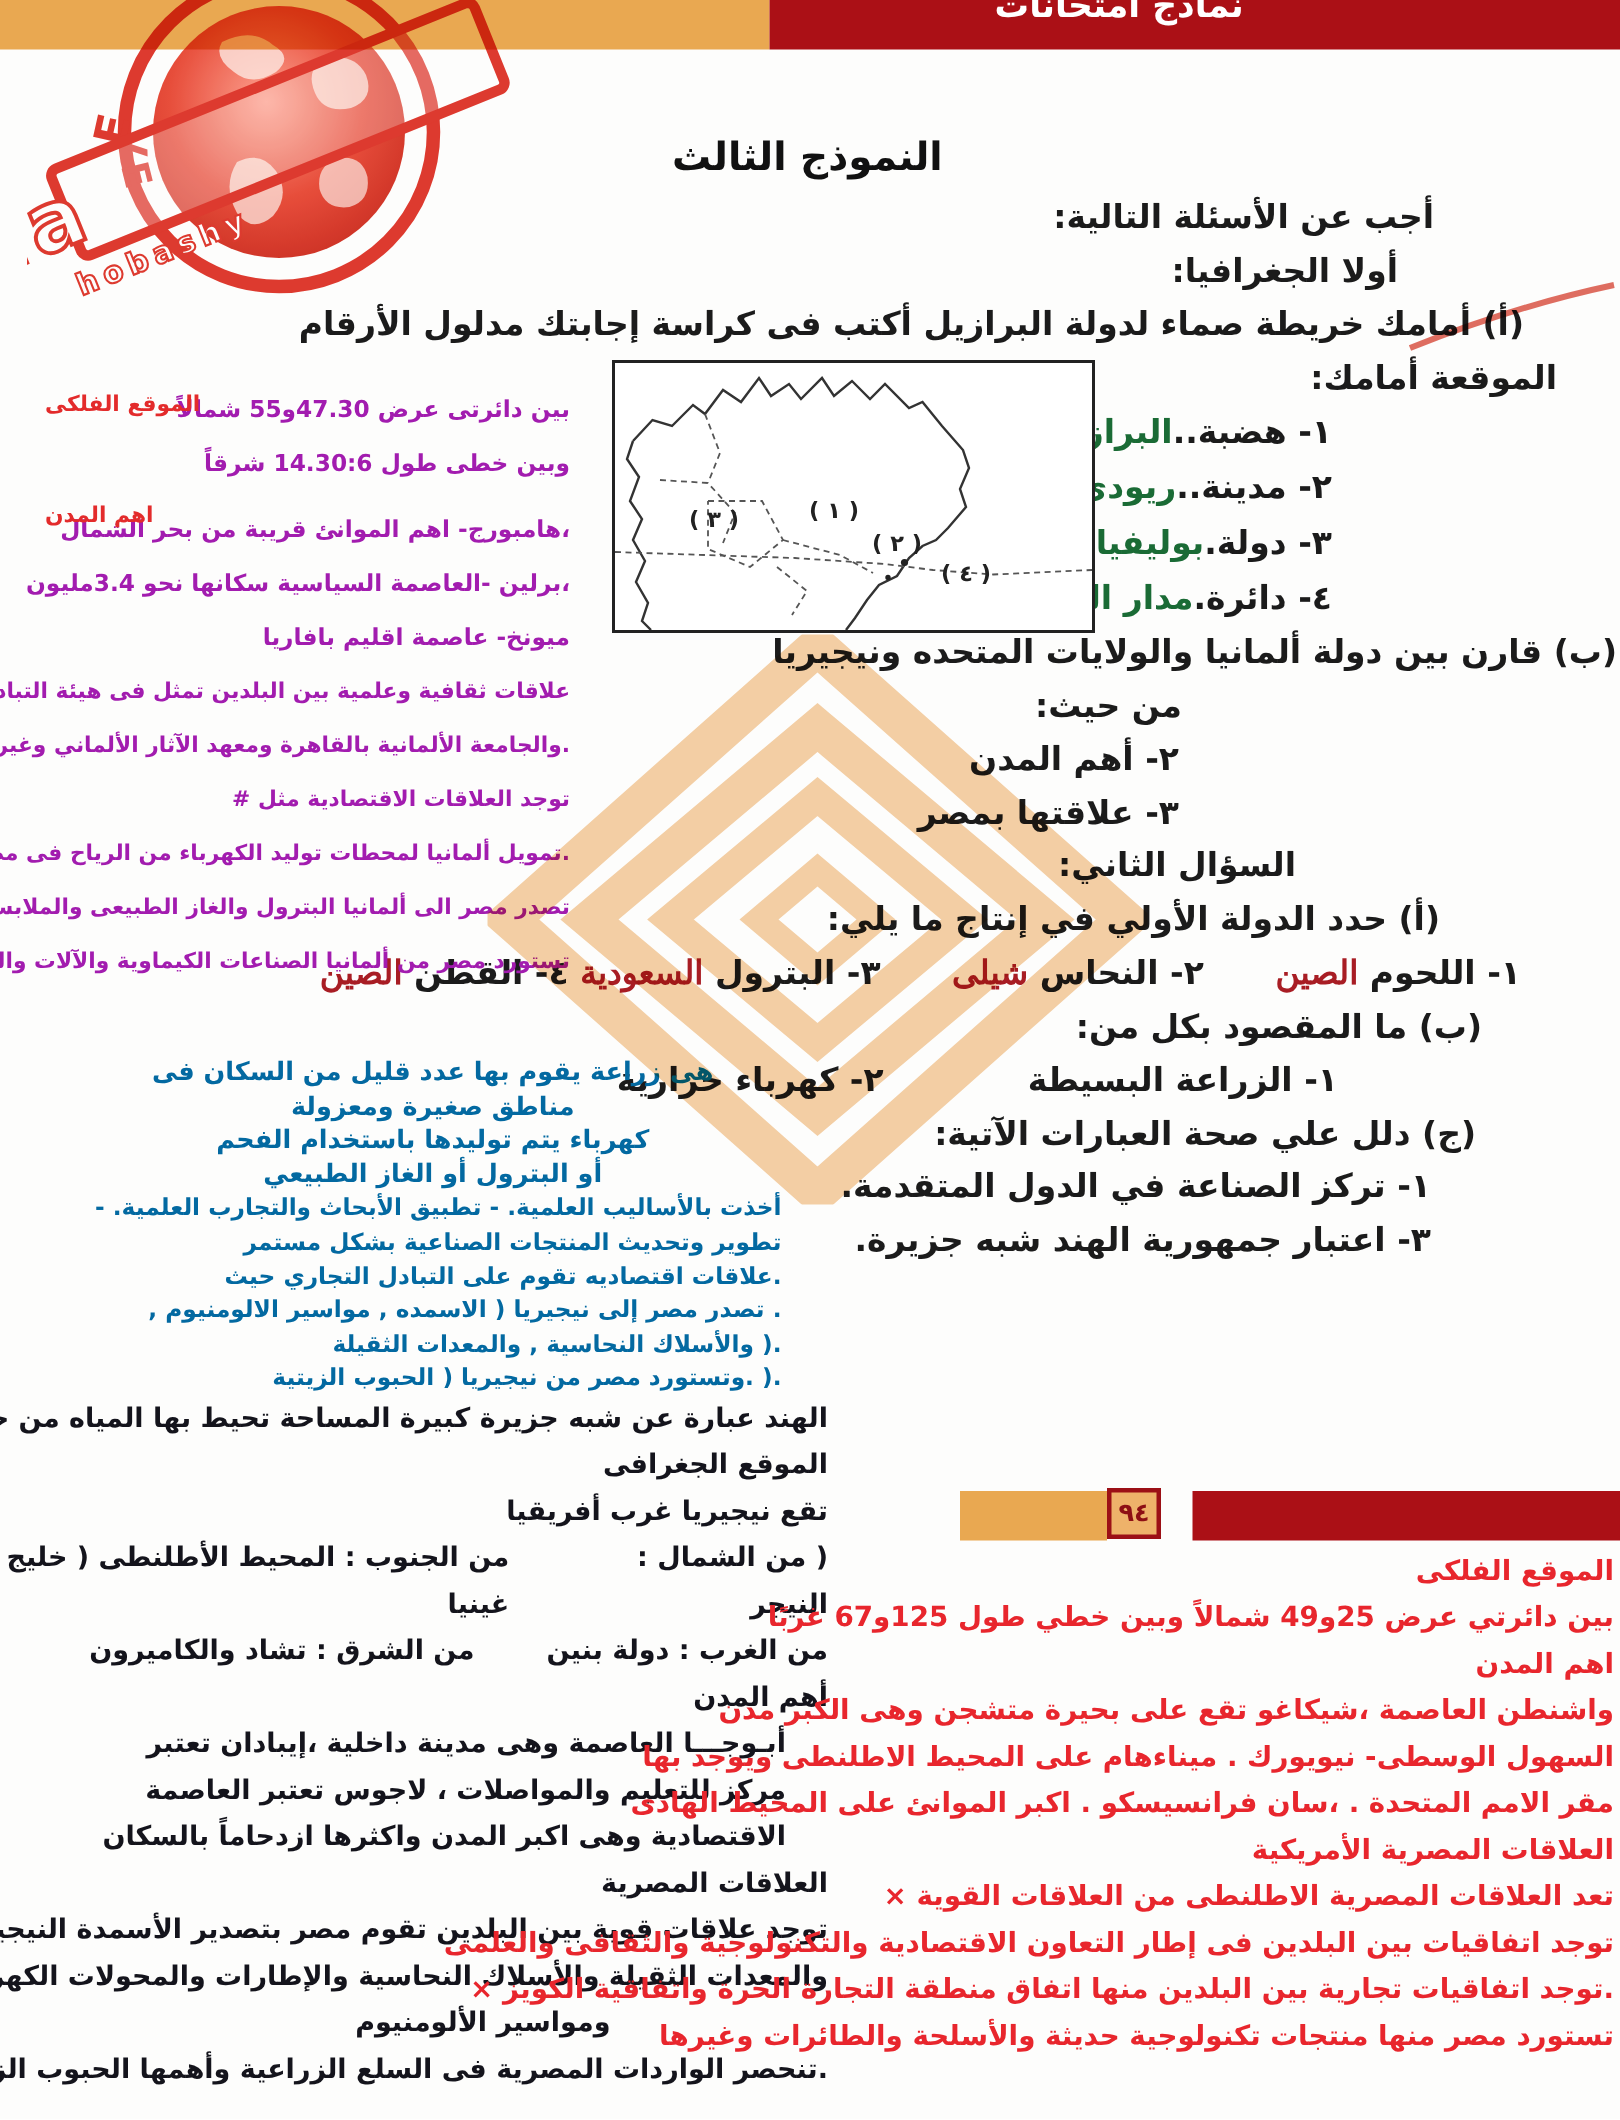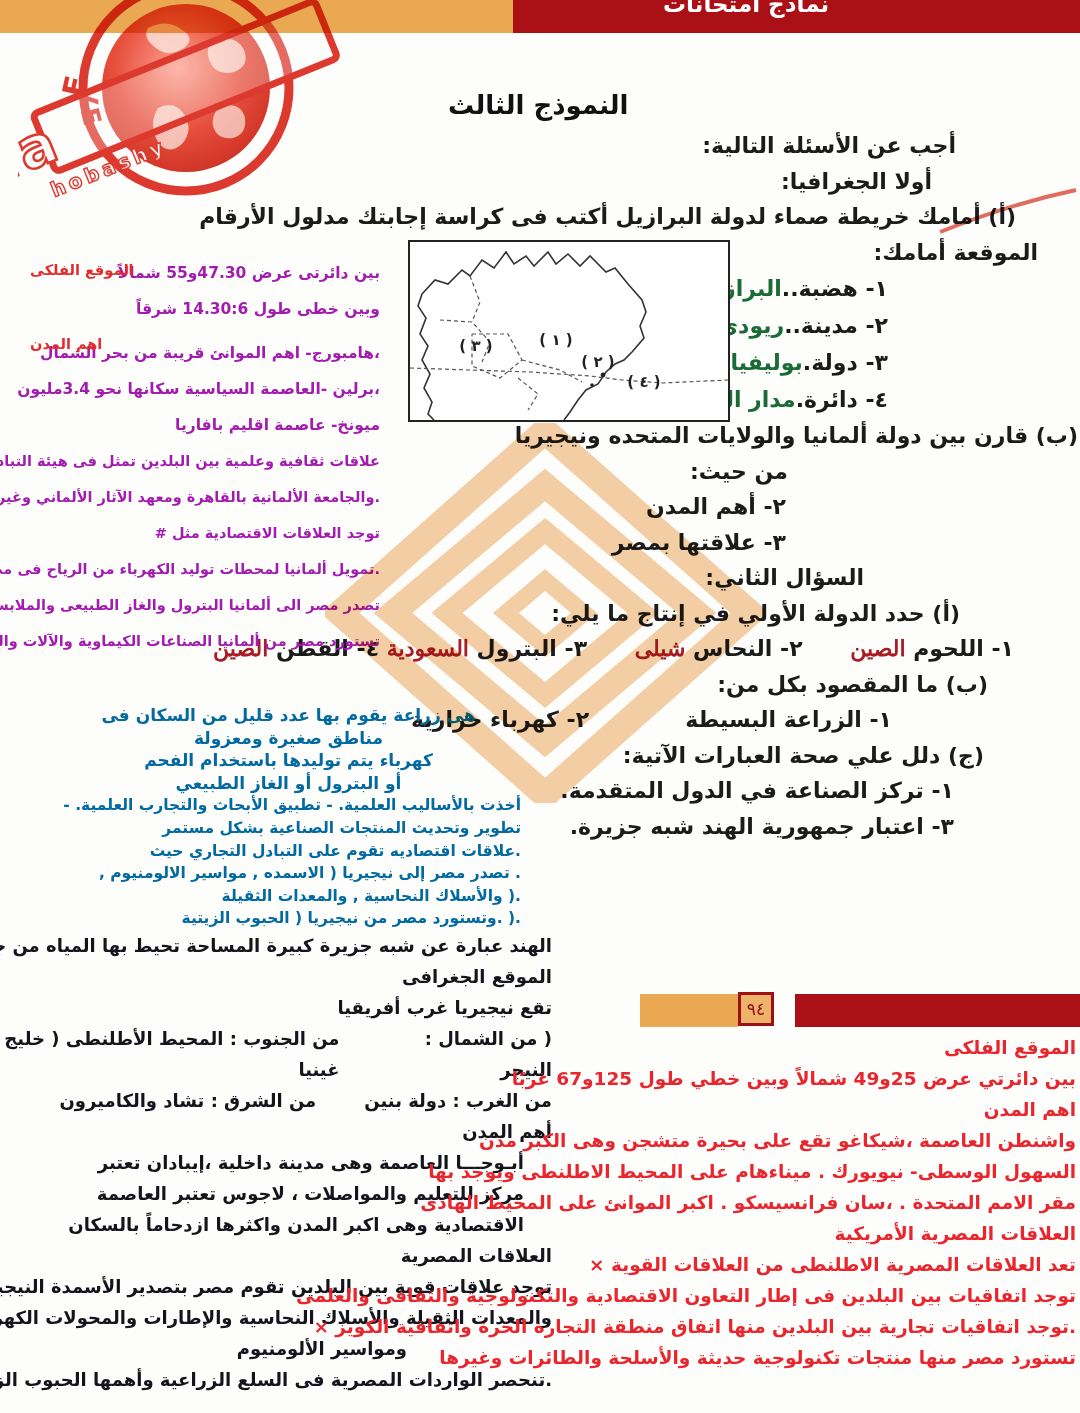--- a/index.html
+++ b/index.html
@@ -37,21 +37,21 @@
   .red-left .rln.ra{text-align:right;font-size:15.5px;padding-left:24px;}
   
   .black-left{position:absolute;left:0;top:930px;width:552px;z-index:2;color:#14141c;
               font-size:18px;font-weight:bold;text-align:right;}
   .black-left .bln{line-height:31px;white-space:nowrap;}
   .dir-row{display:flex;justify-content:flex-start;gap:48px;line-height:31px;}
   
   .badge-tan{position:absolute;left:640px;top:994px;width:98px;height:33px;background:#e9a851;z-index:2;}
   .badge-box{position:absolute;left:738px;top:992px;width:36px;height:34px;background:#eeb26a;
              border:3px solid #9c1016;box-sizing:border-box;z-index:2;
-             color:#8d0f14;font-size:17px;font-weight:normal;text-align:center;line-height:28px;}
+             color:#8d0f14;font-size:17px;font-weight:bold;text-align:center;line-height:28px;}
   .badge-red{position:absolute;left:795px;top:994px;width:285px;height:33px;background:#ab1016;z-index:2;}
   
   .red-right{position:absolute;right:4px;top:1032px;width:1076px;z-index:2;color:#e8262d;
              font-size:18.5px;font-weight:bold;text-align:right;}
   .red-right .rrln{line-height:31px;white-space:nowrap;}
   
   .watermark{position:absolute;left:325px;top:423px;width:440px;height:380px;z-index:6;
              mix-blend-mode:multiply;opacity:.55;pointer-events:none;}
   .penmark{position:absolute;left:930px;top:182px;width:150px;height:60px;z-index:7;
            mix-blend-mode:multiply;pointer-events:none;}

